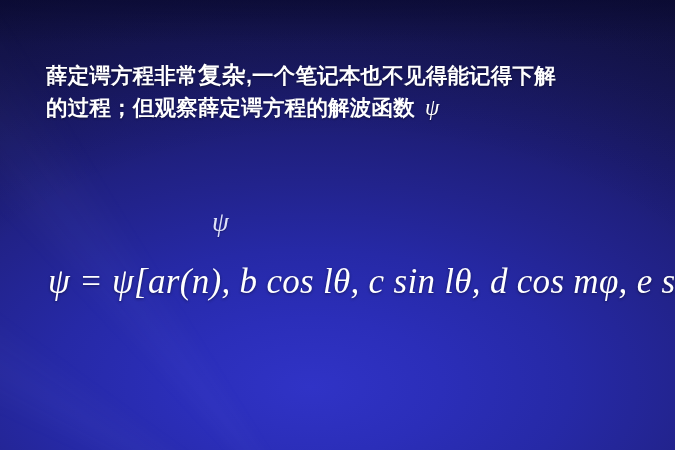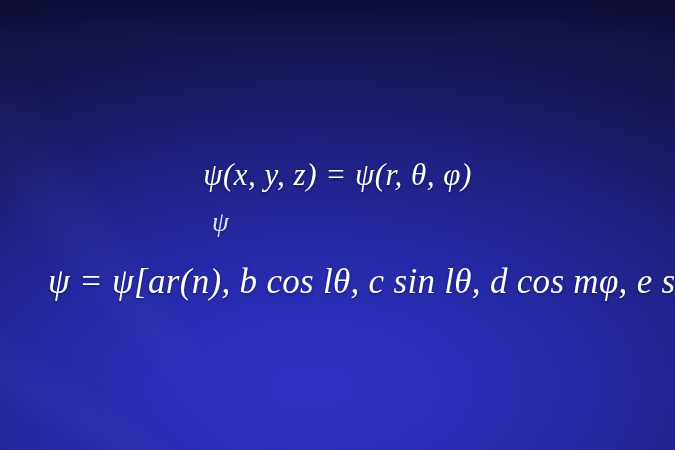--- a/index.html
+++ b/index.html
@@ -165,20 +165,21 @@
 
 <div id="slide">
 
   <div class="layer">
     <div class="bg-base"></div>
     <div class="bg-rays"></div>
     <div class="bg-vignette"></div>
     <div class="bg-topshade"></div>
   </div>
 
+  <div class="para"><span>薛定谔方程非常</span><span class="emph">复杂</span><span>,一个笔记本也不见得能记得下解
+的过程；但观察薛定谔方程的解波函数 </span><span class="psi-inline">ψ</span></div>
 
-  <div class="eq eq1"><span>ψ(x, y, z) = ψ(r, θ, φ)</span></div>
 
   <div class="caption-artifact">ψ</div>
 
   <div class="eq eq2"><span>ψ = ψ[ar(n), b cos lθ, c sin lθ, d cos mφ, e sin mφ]</span></div>
 
 </div>
 
 </body></html>

